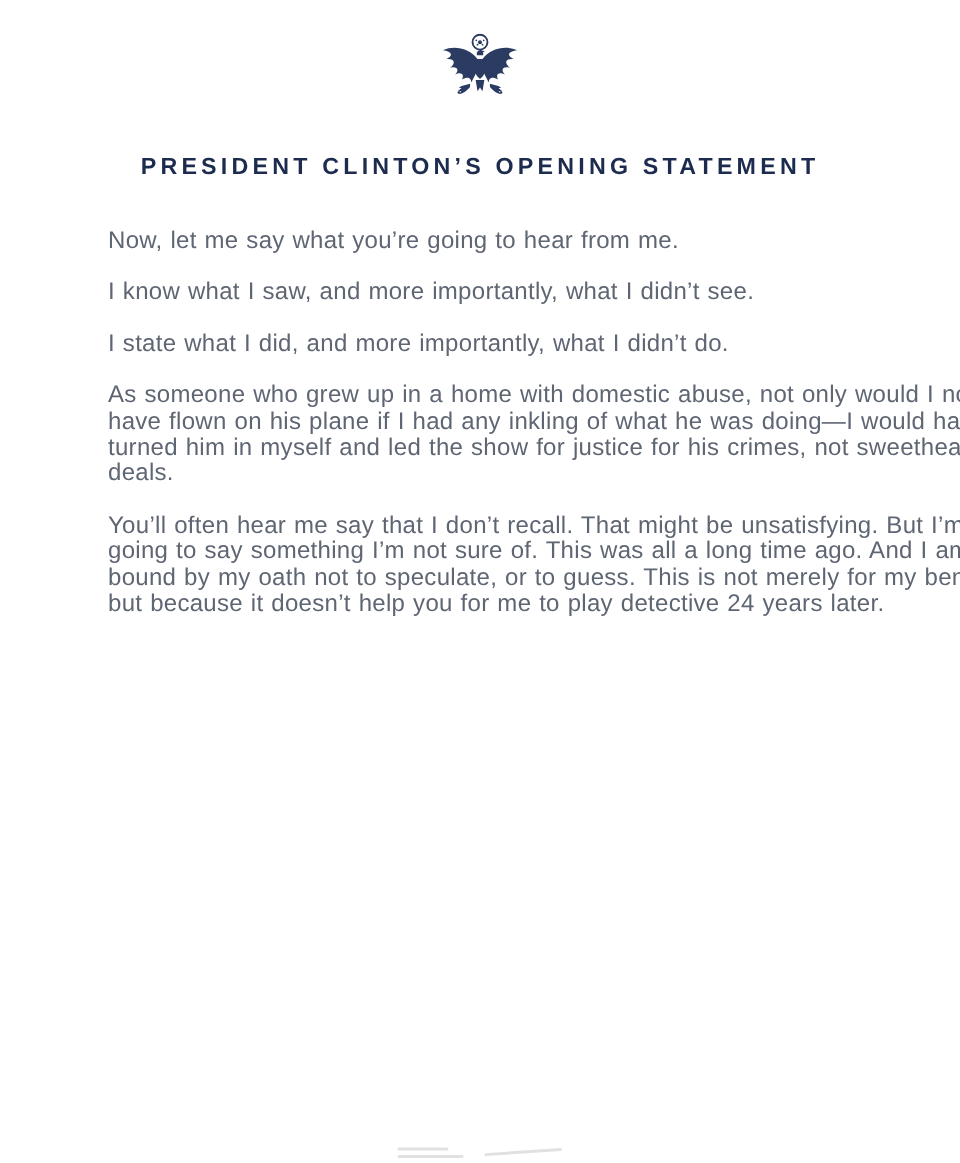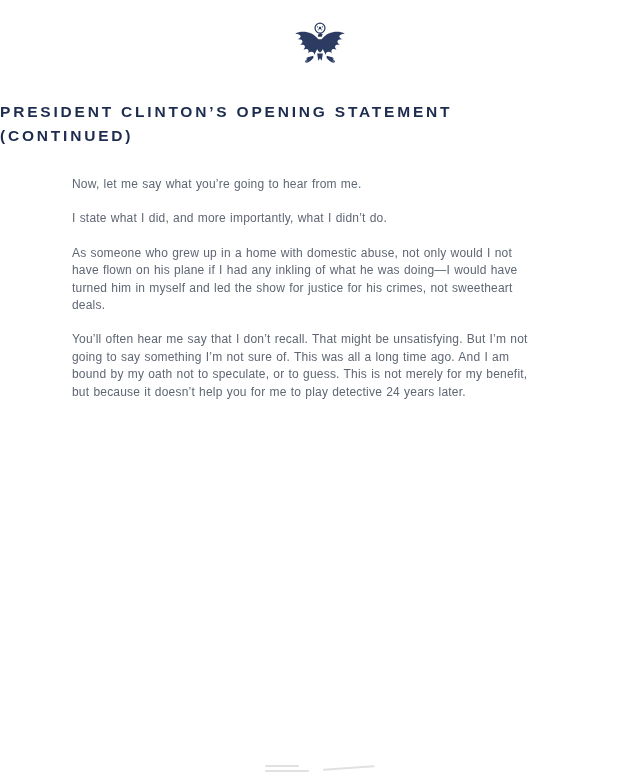--- a/index.html
+++ b/index.html
@@ -12,37 +12,38 @@
     overflow: hidden;
   }
   .seal-wrap {
     display: flex;
     justify-content: center;
     padding-top: 21px;
   }
   .seal-wrap svg { display: block; }
   .doc-title {
     margin-top: 25px;
+    text-align: center;
     color: var(--title, #1d2c4e);
     font-weight: bold;
     font-size: 15.5px;
     letter-spacing: 2.8px;
     line-height: 24px;
   }
   .doc-title .title-line { display: block; }
   .statement {
     margin-top: 28px;
     padding-left: 72px;
     padding-right: 60px;
   }
   .para {
     white-space: pre;
     margin: 0 0 17px 0;
     color: var(--body, #5f6673);
-    font-size: 12px;
+    font-size: 16px;
     line-height: 17.4px;
     letter-spacing: 0.2px;
     word-spacing: 0.6px;
   }
   .footer-marks {
     position: absolute;
     bottom: 3px;
     left: 0;
     right: 0;
     display: flex;
@@ -98,25 +99,25 @@
         <path d="M86 84 c6 2 12 2 18 6 l-4 1 6 5 -6 0 4 5 c-8 -2 -14 -7 -18 -12 z"></path>
         <circle cx="104" cy="98" r="2"></circle>
         <circle cx="36" cy="98" r="2"></circle>
       </g>
     </svg>
   </span>
 </div>
 
 <div class="doc-title">
   <span class="title-line">PRESIDENT CLINTON’S OPENING STATEMENT</span>
-  <span class="title-line">(CONTINUED)</span>
 </div>
 
 <div class="statement">
     <p class="para">Now, let me say what you’re going to hear from me.</p>
+    <p class="para">I know what I saw, and more importantly, what I didn’t see.</p>
     <p class="para">I state what I did, and more importantly, what I didn’t do.</p>
     <p class="para">As someone who grew up in a home with domestic abuse, not only would I not
 have flown on his plane if I had any inkling of what he was doing—I would have
 turned him in myself and led the show for justice for his crimes, not sweetheart
 deals.</p>
     <p class="para">You’ll often hear me say that I don’t recall. That might be unsatisfying. But I’m not
 going to say something I’m not sure of. This was all a long time ago. And I am
 bound by my oath not to speculate, or to guess. This is not merely for my benefit,
 but because it doesn’t help you for me to play detective 24 years later.</p>
   </div>

